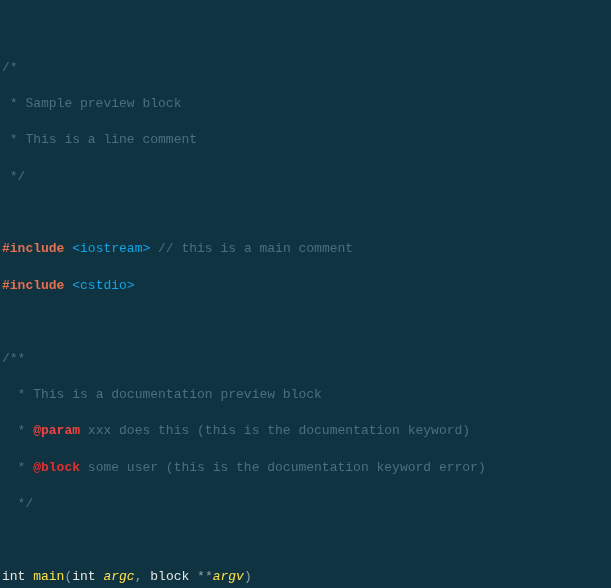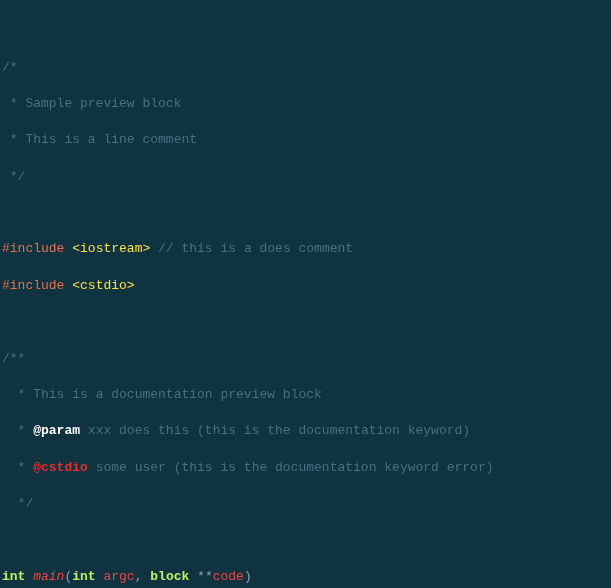--- a/index.html
+++ b/index.html
@@ -9,52 +9,52 @@
     font-size: 13px;
     line-height: 1.4;
     color: #a8b8c0;
     padding: 4px 2px;
     width: 611px;
     height: 588px;
     overflow: hidden;
     white-space: pre;
   }
   .comment { color: #4a7080; }
-  .preproc { color: #e57050; }
-  .preproc-include { color: #fde047; }
+  .preproc { color: #e57050; font-weight: bold; }
+  .preproc-include { color: #0ea5e9; }
   .line-comment { color: #4a7080; }
   .doc-comment { color: #4a7080; }
-  .doc-tag { color: #ffffff; font-weight: bold; }
+  .doc-tag { color: #ef4444; font-weight: bold; }
   .doc-tag-err { color: #e03030; font-weight: bold; }
-  .keyword-int { color: #bef264; font-weight: bold; }
-  .fn { color: #ef4444; font-style: italic; }
-  .ident { color: #ef4444; }
+  .keyword-int { color: #e5e5e5; font-weight: normal; }
+  .fn { color: #fde047; }
+  .ident { color: #fde047; font-style: italic; }
   .punct { color: #90a0a8; }
   .op { color: #90a0a8; }
   .line { display: block; }
 </style>
 </head>
 <body>
 
 
 <span class="line"><span class="comment">/*</span></span>
 <span class="line"><span class="comment"> * Sample preview block</span></span>
 <span class="line"><span class="comment"> * This is a line comment</span></span>
 <span class="line"><span class="comment"> */</span></span>
 <span class="line"> </span>
-<span class="line"><span class="preproc">#include</span> <span class="preproc-include">&lt;iostream&gt;</span> <span class="line-comment">// this is a does comment</span></span>
+<span class="line"><span class="preproc">#include</span> <span class="preproc-include">&lt;iostream&gt;</span> <span class="line-comment">// this is a main comment</span></span>
 <span class="line"><span class="preproc">#include</span> <span class="preproc-include">&lt;cstdio&gt;</span></span>
 <span class="line"> </span>
 <span class="line"><span class="doc-comment">/**</span></span>
 <span class="line"><span class="doc-comment">  * </span><span class="doc-comment">This is a documentation preview block</span></span>
 <span class="line"><span class="doc-comment">  * </span><span class="doc-tag">@param</span><span class="doc-comment"> xxx does this (this is the documentation keyword)</span></span>
-<span class="line"><span class="doc-comment">  * </span><span class="doc-tag-err">@cstdio</span><span class="doc-comment"> some user (this is the documentation keyword error)</span></span>
+<span class="line"><span class="doc-comment">  * </span><span class="doc-tag-err">@block</span><span class="doc-comment"> some user (this is the documentation keyword error)</span></span>
 <span class="line"><span class="doc-comment">  */</span></span>
 <span class="line"> </span>
-<span class="line"><span class="keyword-int">int</span> <span class="fn">main</span><span class="punct">(</span><span class="keyword-int">int</span><span class="ident"> argc</span><span class="punct">, </span><span class="keyword-int">block</span><span class="op"> **</span><span class="ident">code</span><span class="punct">)</span></span>
+<span class="line"><span class="keyword-int">int</span> <span class="fn">main</span><span class="punct">(</span><span class="keyword-int">int</span><span class="ident"> argc</span><span class="punct">, </span><span class="keyword-int">block</span><span class="op"> **</span><span class="ident">argv</span><span class="punct">)</span></span>
 
 
 
 
 
 
 
 
 
 

